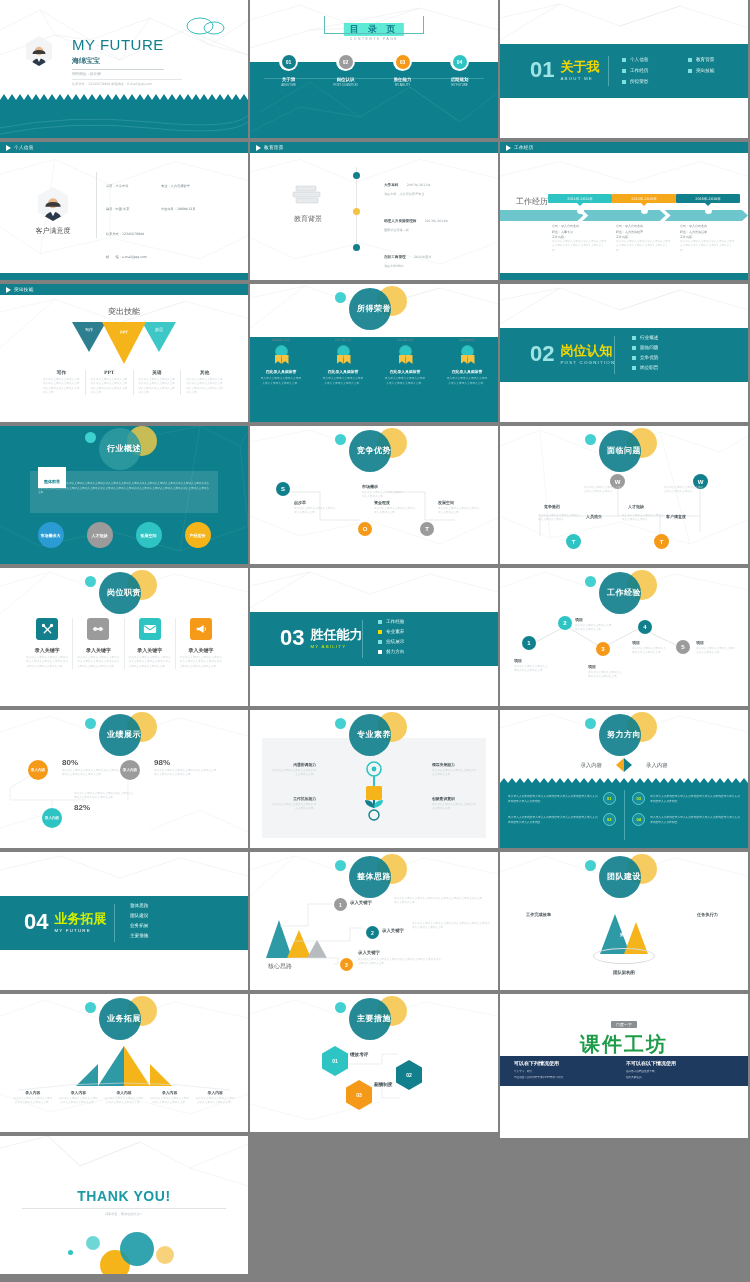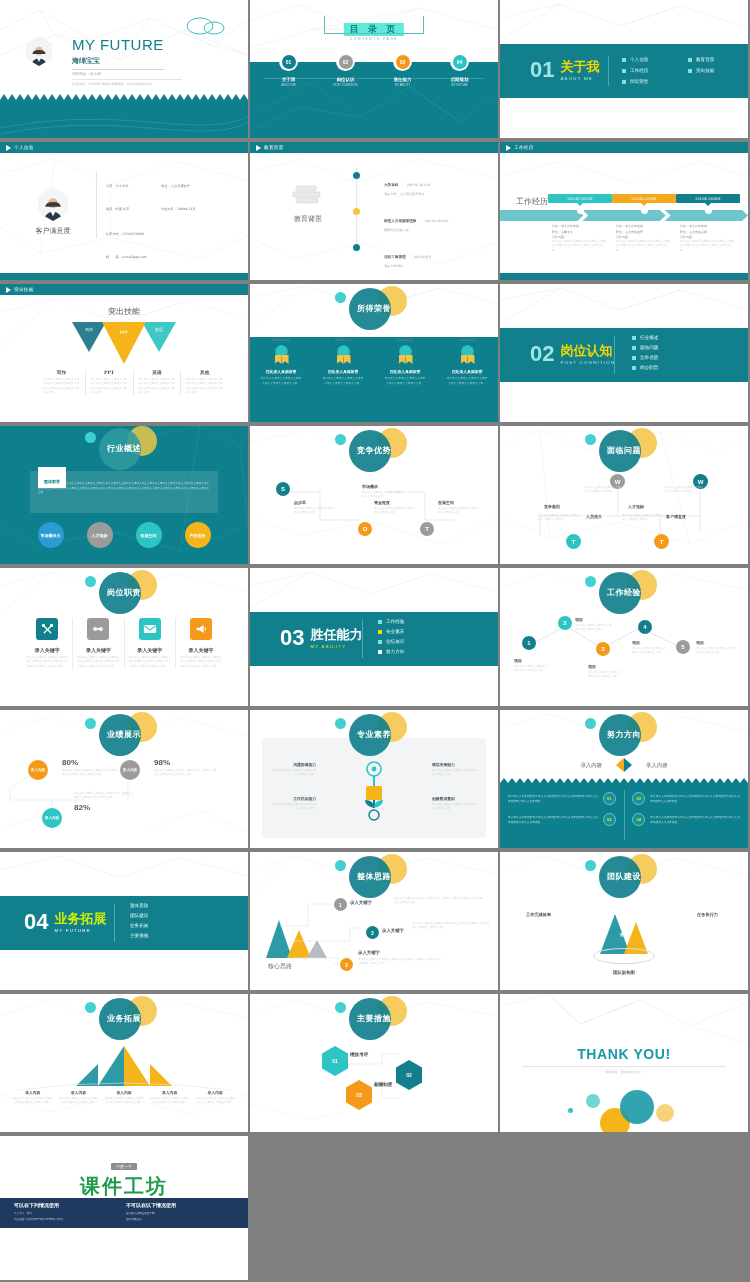--- a/index.html
+++ b/index.html
@@ -1135,20 +1135,39 @@
       </div>
     </div>
     <div class="cn" style="position:absolute;left:124px;top:88px;font-size:4.6px;font-weight:bold;color:#4a5458;width:20px;line-height:1.4;">薪酬制度</div>
     <div style="position:absolute;left:146px;top:66px;width:26px;height:30px;">
       <div style="width:100%;height:100%;background:#12808c;clip-path:polygon(50% 0,100% 25%,100% 75%,50% 100%,0 75%,0 25%);display:flex;align-items:center;justify-content:center;">
         <span style="color:#fff;font-size:5px;font-weight:bold;">02</span>
       </div>
     </div>
   </div>
 
+  <div class="slide tall">
+    <div style="position:absolute;left:0;right:0;top:18px;text-align:center;">
+      <div style="display:inline-block;background:#8a8f93;color:#fff;font-size:4px;padding:1px 5px;border-radius:1px;" class="cn">百度一下</div>
+      <div class="cn" style="font-size:20px;color:#1f9c4a;font-weight:bold;letter-spacing:2px;margin-top:1px;">课件工坊</div>
+    </div>
+    <div style="position:absolute;left:0;right:0;top:62px;height:30px;background:#1f3a5f;">
+      <div style="position:absolute;left:14px;top:4px;">
+        <div class="cn" style="font-size:5px;color:#fff;font-weight:bold;">可以在下列情况使用</div>
+        <div class="cn" style="font-size:2.6px;color:#c7d2e0;margin-top:3px;">个人学习、研究。</div>
+        <div class="cn" style="font-size:2.6px;color:#c7d2e0;margin-top:2px;">单位报告中的使用可于演示PPT母版中使用。</div>
+      </div>
+      <div style="position:absolute;left:126px;top:4px;">
+        <div class="cn" style="font-size:5px;color:#fff;font-weight:bold;">不可以在以下情况使用</div>
+        <div class="cn" style="font-size:2.6px;color:#c7d2e0;margin-top:3px;">任何形式的商业性质下载。</div>
+        <div class="cn" style="font-size:2.6px;color:#c7d2e0;margin-top:2px;">包装及解密的。</div>
+      </div>
+    </div>
+  </div>
+
   <div class="slide">
     <div class="netbg">
       <svg viewBox="0 0 248 138" preserveAspectRatio="none">
           <g stroke="#e6e9ea" stroke-width=".5" fill="none">
         <path d="M0 12 L48 0 L80 30 L140 6 L190 32 L248 8"></path>
             <path d="M48 0 L80 30 L140 6"></path>
         <path d="M190 32 L248 50"></path>
           </g>
         </svg>
     </div>
@@ -1158,35 +1177,16 @@
       <div class="cn" style="font-size:3.2px;color:#b6bec2;">感谢观看，期待您的支持！</div>
     </div>
     <div style="position:absolute;left:70px;bottom:6px;width:110px;height:44px;">
       <div style="position:absolute;left:-2px;top:26px;width:5px;height:5px;border-radius:50%;background:#2ec4c4;"></div>
       <div style="position:absolute;left:16px;top:12px;width:14px;height:14px;border-radius:50%;background:#6fd6d6;"></div>
       <div style="position:absolute;left:30px;top:26px;width:30px;height:30px;border-radius:50%;background:#f5b51a;"></div>
       <div style="position:absolute;left:50px;top:8px;width:34px;height:34px;border-radius:50%;background:#1b9aa6;opacity:.9;"></div>
       <div style="position:absolute;left:86px;top:22px;width:18px;height:18px;border-radius:50%;background:#f8d27a;"></div>
     </div>
   </div>
-
-  <div class="slide tall">
-    <div style="position:absolute;left:0;right:0;top:18px;text-align:center;">
-      <div style="display:inline-block;background:#8a8f93;color:#fff;font-size:4px;padding:1px 5px;border-radius:1px;" class="cn">百度一下</div>
-      <div class="cn" style="font-size:20px;color:#1f9c4a;font-weight:bold;letter-spacing:2px;margin-top:1px;">课件工坊</div>
-    </div>
-    <div style="position:absolute;left:0;right:0;top:62px;height:30px;background:#1f3a5f;">
-      <div style="position:absolute;left:14px;top:4px;">
-        <div class="cn" style="font-size:5px;color:#fff;font-weight:bold;">可以在下列情况使用</div>
-        <div class="cn" style="font-size:2.6px;color:#c7d2e0;margin-top:3px;">个人学习、研究。</div>
-        <div class="cn" style="font-size:2.6px;color:#c7d2e0;margin-top:2px;">单位报告中的使用可于演示PPT母版中使用。</div>
-      </div>
-      <div style="position:absolute;left:126px;top:4px;">
-        <div class="cn" style="font-size:5px;color:#fff;font-weight:bold;">不可以在以下情况使用</div>
-        <div class="cn" style="font-size:2.6px;color:#c7d2e0;margin-top:3px;">任何形式的商业性质下载。</div>
-        <div class="cn" style="font-size:2.6px;color:#c7d2e0;margin-top:2px;">包装及解密的。</div>
-      </div>
-    </div>
-  </div>
   <div style="background:#808080;"></div>
   <div style="background:#808080;"></div>
 
 </div>
 
 </body></html>

